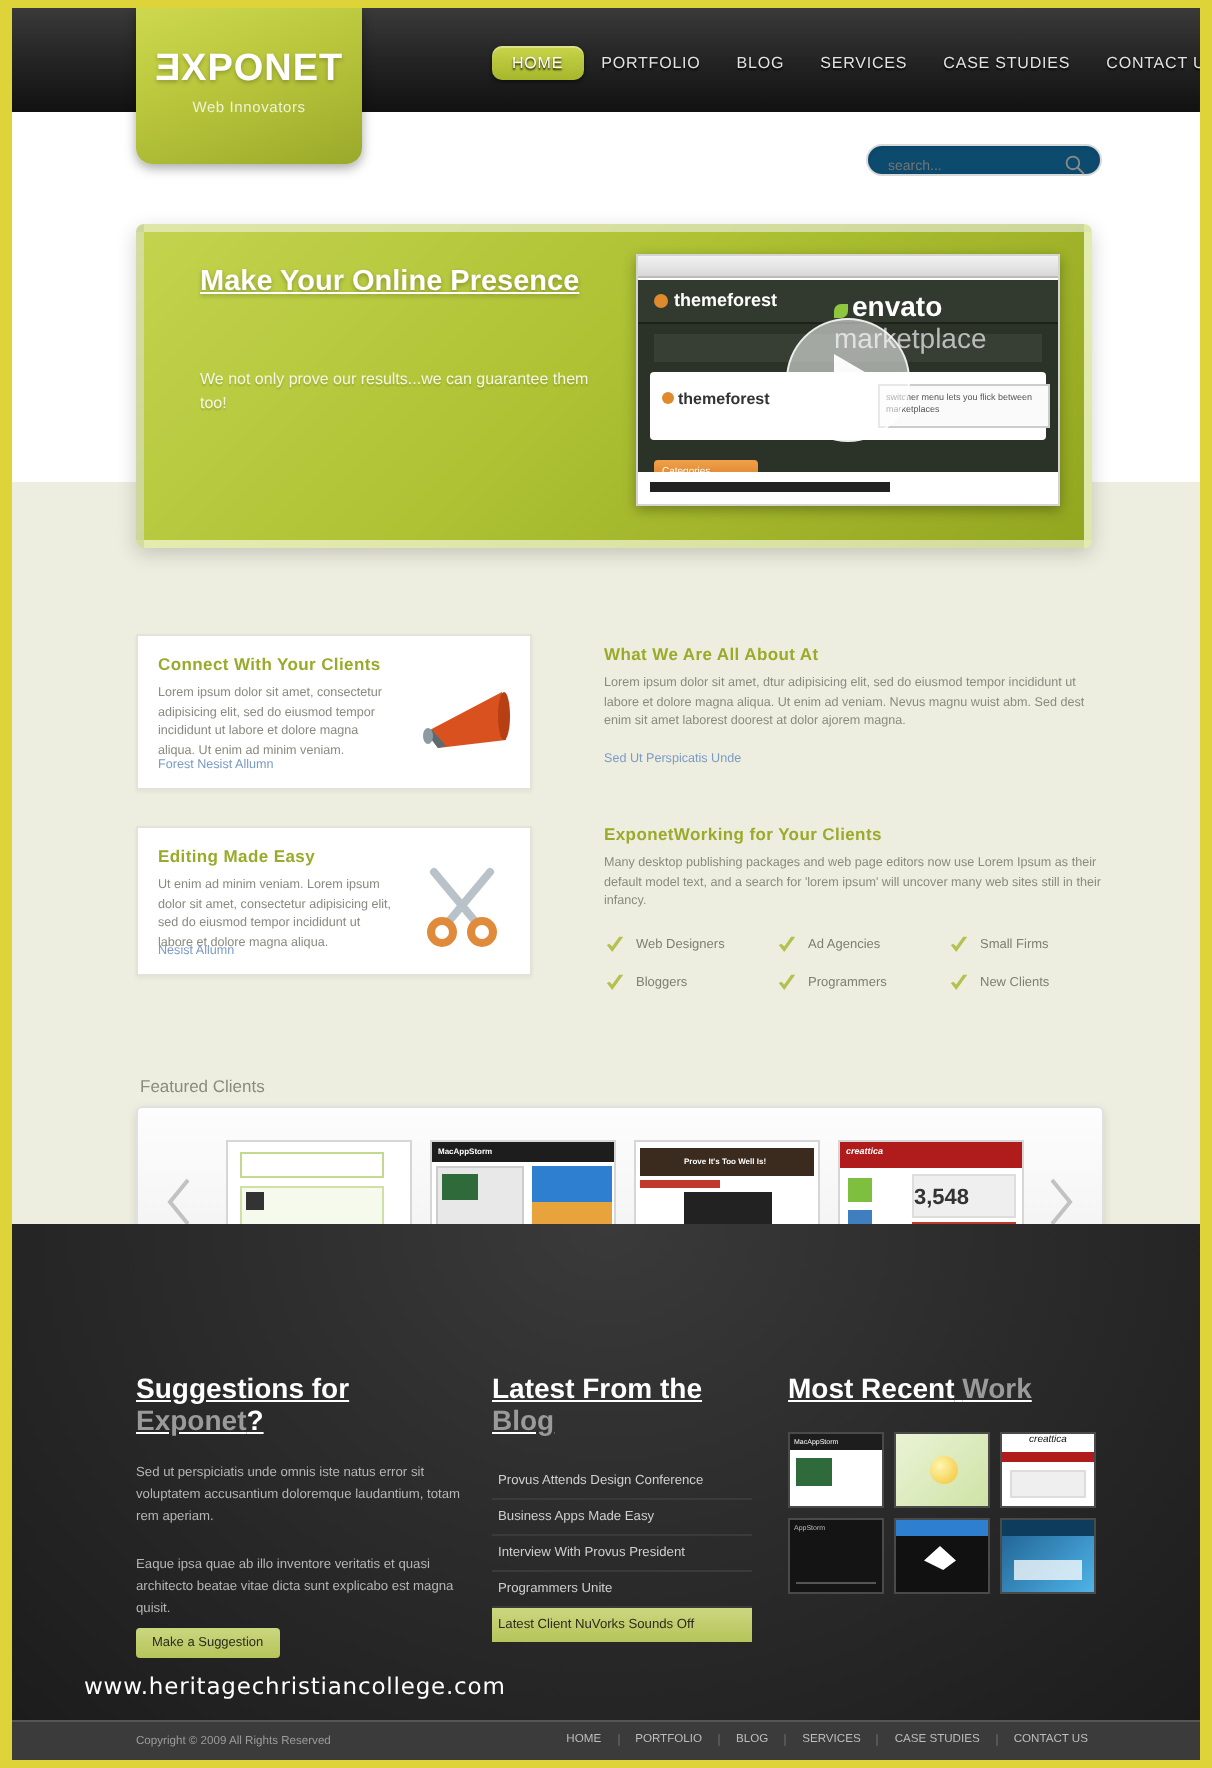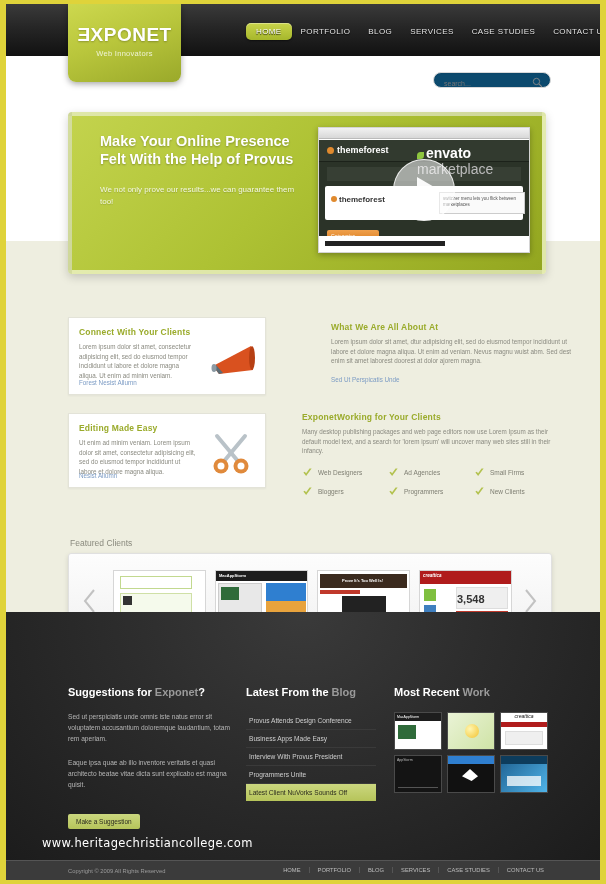--- a/index.html
+++ b/index.html
@@ -95,20 +95,21 @@
     background: linear-gradient(135deg,#c3d34d 0%,#aec234 45%,#93a620 100%);
     border-radius: 4px;
     box-shadow: 0 3px 10px rgba(0,0,0,.18);
     border: 4px solid rgba(255,255,255,.55);
   }
   .hero-h {
     position: absolute; left: 28px; top: 16px;
     color: #fff; font-size: 14.5px; font-weight: bold; line-height: 18px;
     text-shadow: 0 1px 2px rgba(0,0,0,.28);
     width: 220px;
+    text-decoration: underline;
   }
   .hero-sub {
     position: absolute; left: 28px; top: 68px; width: 205px;
     color: #f4f8e3; font-size: 8px; line-height: 12px;
     text-shadow: 0 1px 1px rgba(0,0,0,.18);
   }
   .hero-btns { position: absolute; left: 28px; top: 112px; display: flex; gap: 12px; }
   .hero-btn {
     display: inline-block; padding: 6px 14px; border-radius: 5px;
     background: linear-gradient(180deg,#3c3c3c 0%,#1d1d1d 100%);
@@ -172,21 +173,21 @@
   }
   .icon-scissors {
     position: absolute; right: 10px; top: 18px; width: 48px; height: 44px;
   }
 
   
   .col-r { position: absolute; left: 296px; width: 252px; }
   .col-r p {
     margin-top: 5px; font-size: 6.3px; line-height: 9.5px; color: #8a8a80;
   }
-  .rblock-1 { top: 318px; margin-left: 29px; }
+  .rblock-1 { top: 318px; }
   .rblock-2 { top: 408px; }
   .checks {
     margin-top: 11px; display: grid;
     grid-template-columns: 86px 86px 80px; row-gap: 8px;
   }
   .chk { display: flex; align-items: center; gap: 5px; }
   .chk span { font-size: 6.5px; color: #7e7e72; }
   .check-icon { width: 11px; height: 11px; flex: 0 0 11px; }
 
   
@@ -244,21 +245,21 @@
   .sh4 .sq{position:absolute;left:4px;top:18px;width:12px;height:12px;background:#7fbf3f;}
   .sh4 .sq2{position:absolute;left:4px;top:34px;width:12px;height:12px;background:#3f7fbf;}
 
   
   .darkzone {
     position: absolute; left: 0; top: 608px; width: 594px; height: 248px;
     background: radial-gradient(ellipse at 50% 0%, #3a3a3a 0%, #2c2c2c 45%, #1c1c1c 100%);
   }
   .ft-col { position: absolute; }
   .ft-h {
-    font-size: 11px; font-weight: bold; color: #fff;
+    font-size: 14px; font-weight: bold; color: #fff; text-decoration: underline;
   }
   .ft-h .muted { color: #9a9a9a; }
   .ft-col-1 { left: 62px; top: 682px; width: 165px; }
   .ft-col-1 p { margin-top: 13px; font-size: 6.6px; line-height: 11px; color: #b5b5b5; }
   .suggest-btn {
     position: absolute; left: 0; top: 128px; display: inline-block;
     padding: 4px 8px; border-radius: 2px; font-size: 6.5px; color: #2c2c1e;
     background: linear-gradient(180deg,#cbd77f 0%,#b6c45a 100%);
     text-decoration: none;
   }
@@ -341,21 +342,20 @@
     <input type="text" placeholder="search..." style="">
     <svg class="search-icon" viewBox="0 0 16 16">
       <circle cx="6.5" cy="6.5" r="4.6" fill="none" stroke="#8a8a8a" stroke-width="1.3"></circle>
       <line x1="10" y1="10" x2="14.5" y2="14.5" stroke="#8a8a8a" stroke-width="1.5"></line>
     </svg>
   </div>
 
   <div class="hero">
     <div class="hero-h">
       <div>Make Your Online Presence</div>
-      <div>Felt With the Help of Provus</div>
     </div>
     <div class="hero-sub">We not only prove our results...we can guarantee them too!</div>
     <div class="hero-media">
       <div class="browser-chrome"></div>
       <div class="browser-body">
         <div class="tf-bar">
           <div class="tf-logo"><span class="dot"></span><span>themeforest</span></div>
           <div class="tf-env"><span class="leaf"></span><span>envato</span> <span class="mk">marketplace</span></div>
         </div>
         <div class="tf-text"></div>

